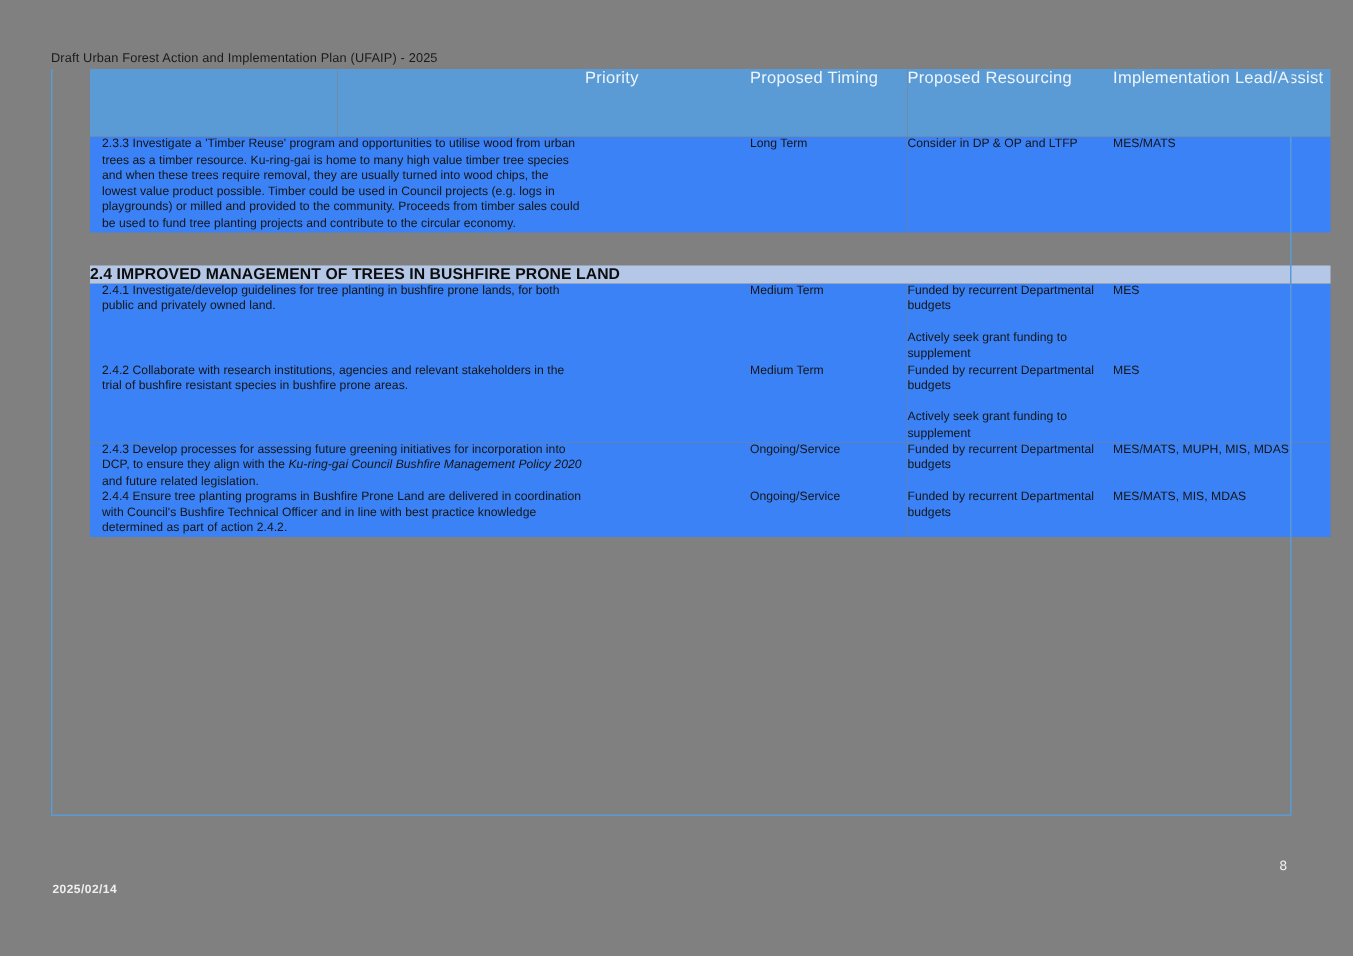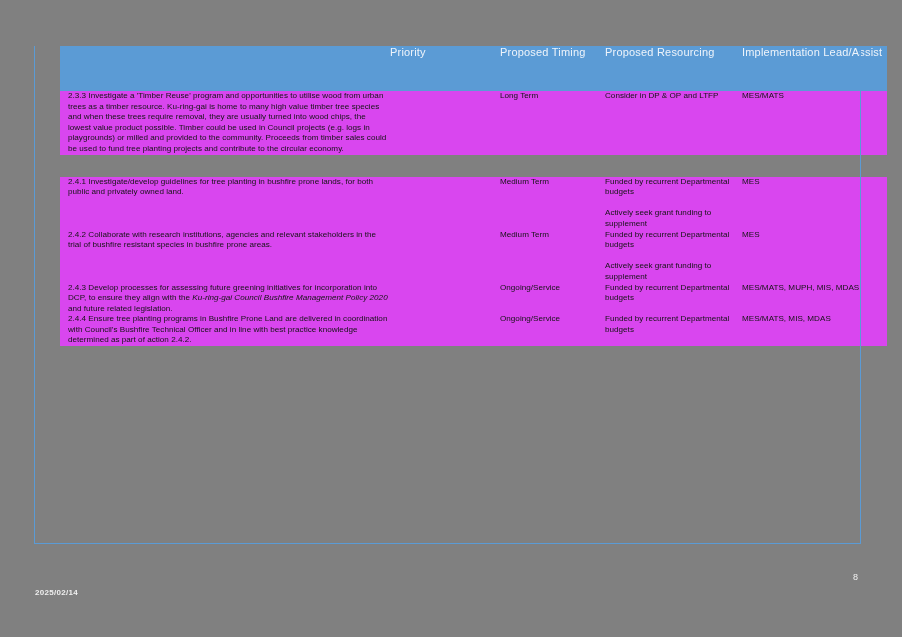--- a/index.html
+++ b/index.html
@@ -76,21 +76,21 @@
     text-align: left;
     line-height: 13px;
     letter-spacing: 0.2px;
     filter: blur(0.3px);
   }
   .hdr-row th.last { border-right: none; }
   .hdr-row th.blank { color: transparent; }
 
   
   .body-row td {
-    background: #d946ef;
+    background: #3b82f6;
     padding: 4px 6px 6px 6px;
     font-size: 8.1px;
     line-height: 10.6px;
     color: #141414;
     letter-spacing: 0.02px;
     filter: blur(0.28px);
   }
 
   .body-row td.action {
     padding-left: 8px;
@@ -159,20 +159,21 @@
     filter: blur(0.3px);
   }
 
   .spacer-row td { height: 22px; background: #808080; }
 </style>
 </head>
 <body>
 
 <div class="page">
 
+  <div class="doc-header">Draft Urban Forest Action and Implementation Plan (UFAIP)  - 2025</div>
 
   <div class="table-wrap">
     <table class="plan">
       <colgroup>
         <col class="c-a">
           <col class="c-b">
           <col class="c-c">
           <col class="c-d">
           <col class="c-e">
           <col class="c-f">
@@ -191,20 +192,23 @@
         <tr class="body-row">
           <td class="action" colspan="2">2.3.3 Investigate a 'Timber Reuse' program and opportunities to utilise wood from urban trees as a timber resource. Ku-ring-gai is home to many high value timber tree species and when these trees require removal, they are usually turned into wood chips, the lowest value product possible. Timber could be used in Council projects (e.g. logs in playgrounds) or milled and provided to the community. Proceeds from timber sales could be used to fund tree planting projects and contribute to the circular economy.</td>
           <td></td>
           <td>Long Term</td>
           <td>Consider in DP &amp; OP and LTFP</td>
           <td>MES/MATS</td>
         </tr>
         <tr class="spacer-row">
           <td colspan="6"></td>
         </tr>
+        <tr class="section-row">
+          <td colspan="6">2.4 IMPROVED MANAGEMENT OF TREES IN BUSHFIRE PRONE LAND</td>
+        </tr>
         <tr class="body-row">
           <td class="action" colspan="2">2.4.1 Investigate/develop guidelines for tree planting in bushfire prone lands, for both public and privately owned land.</td>
           <td></td>
           <td>Medium Term</td>
           <td class="ws" style="white-space:pre-line">Funded by recurrent Departmental budgets
 
 Actively seek grant funding to supplement</td>
           <td>MES</td>
         </tr>
         <tr class="body-row row-sep">

